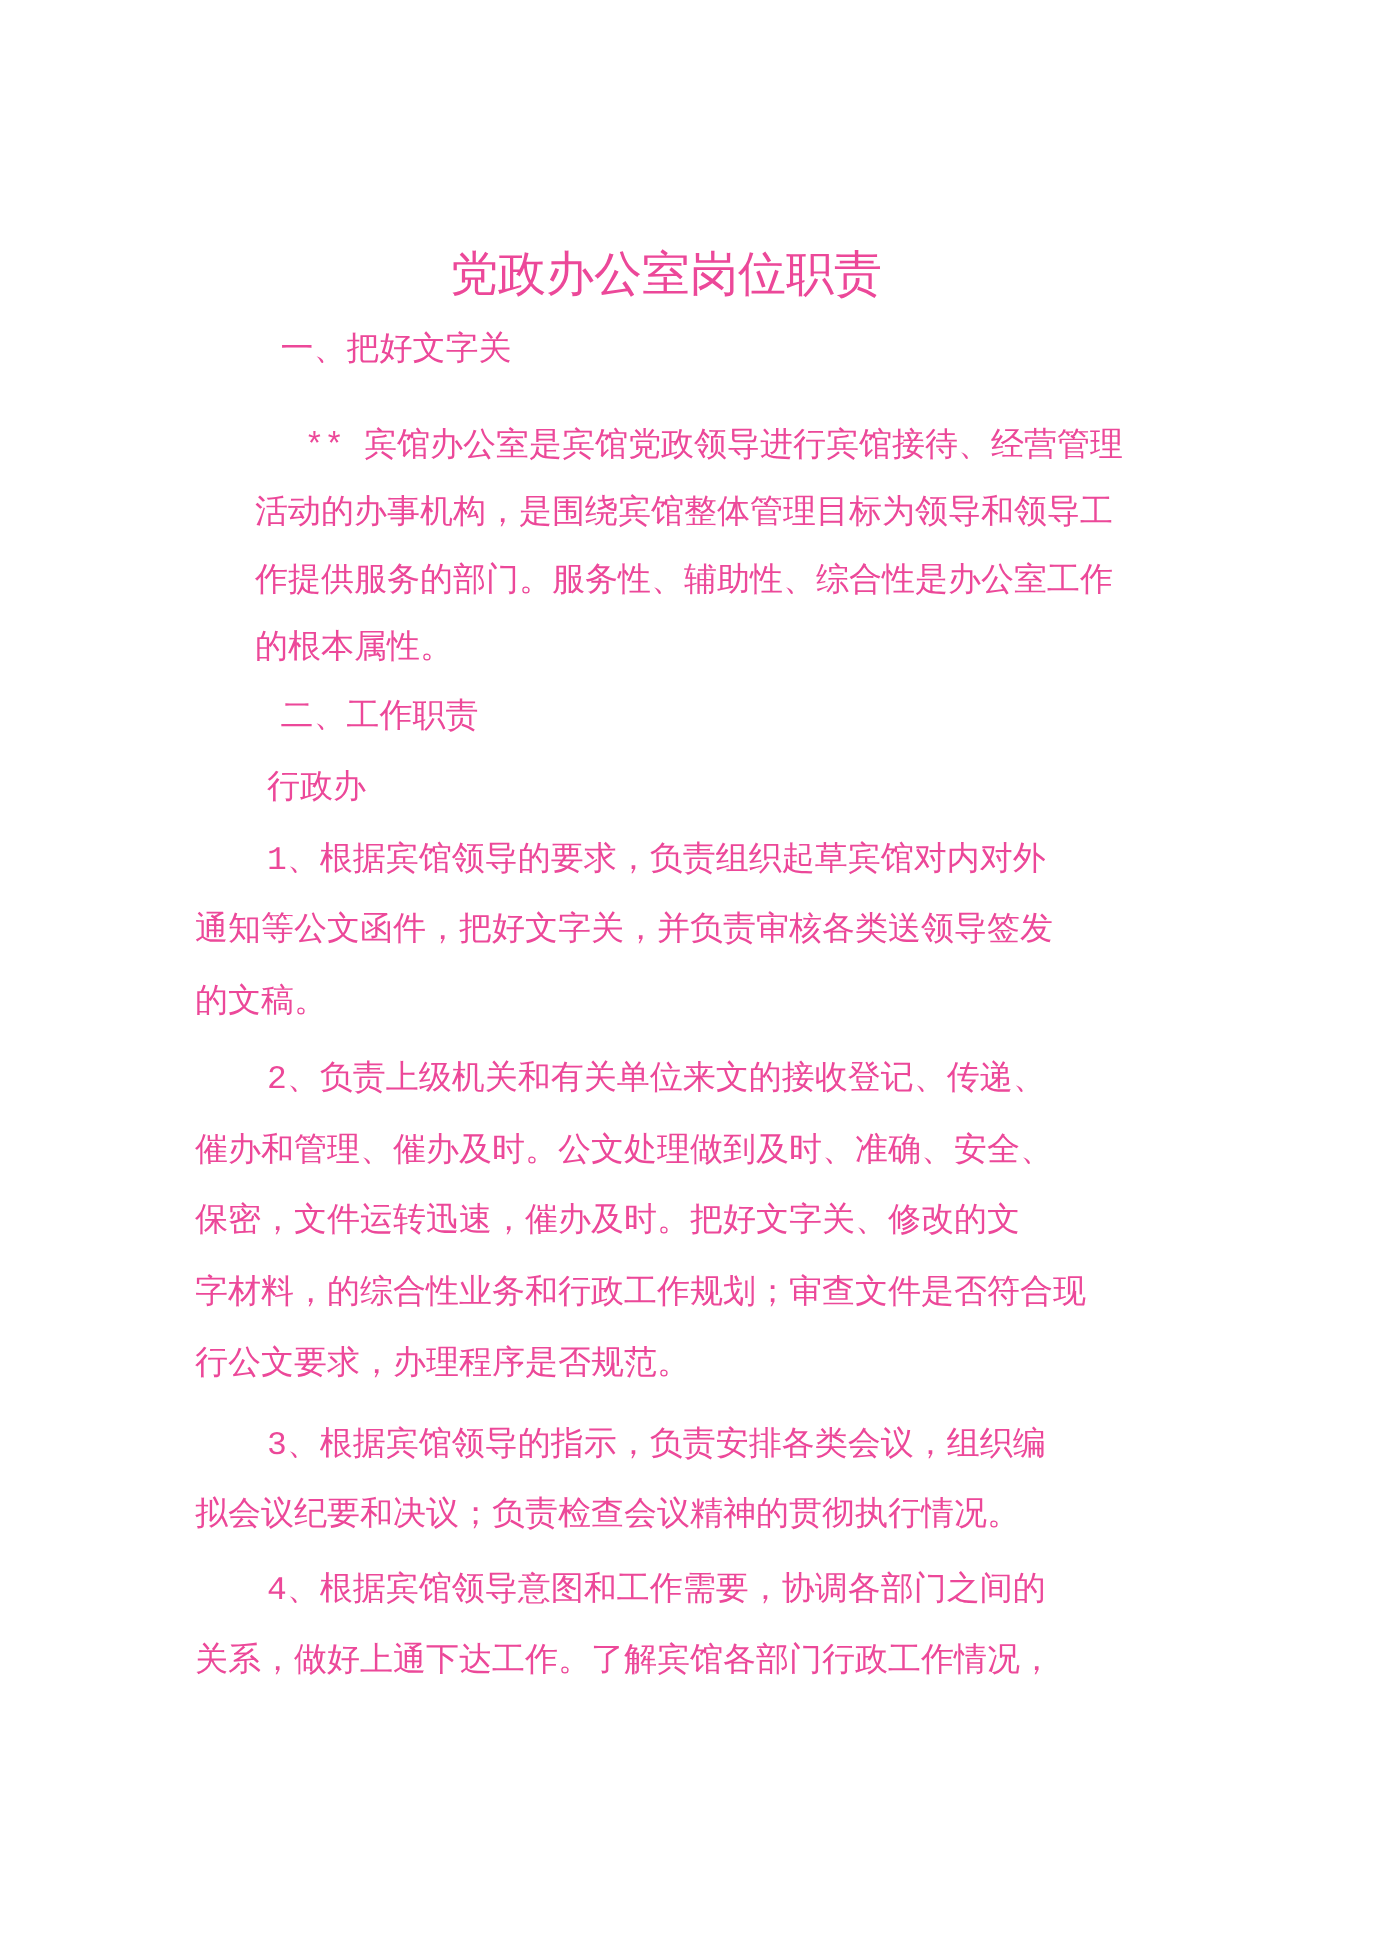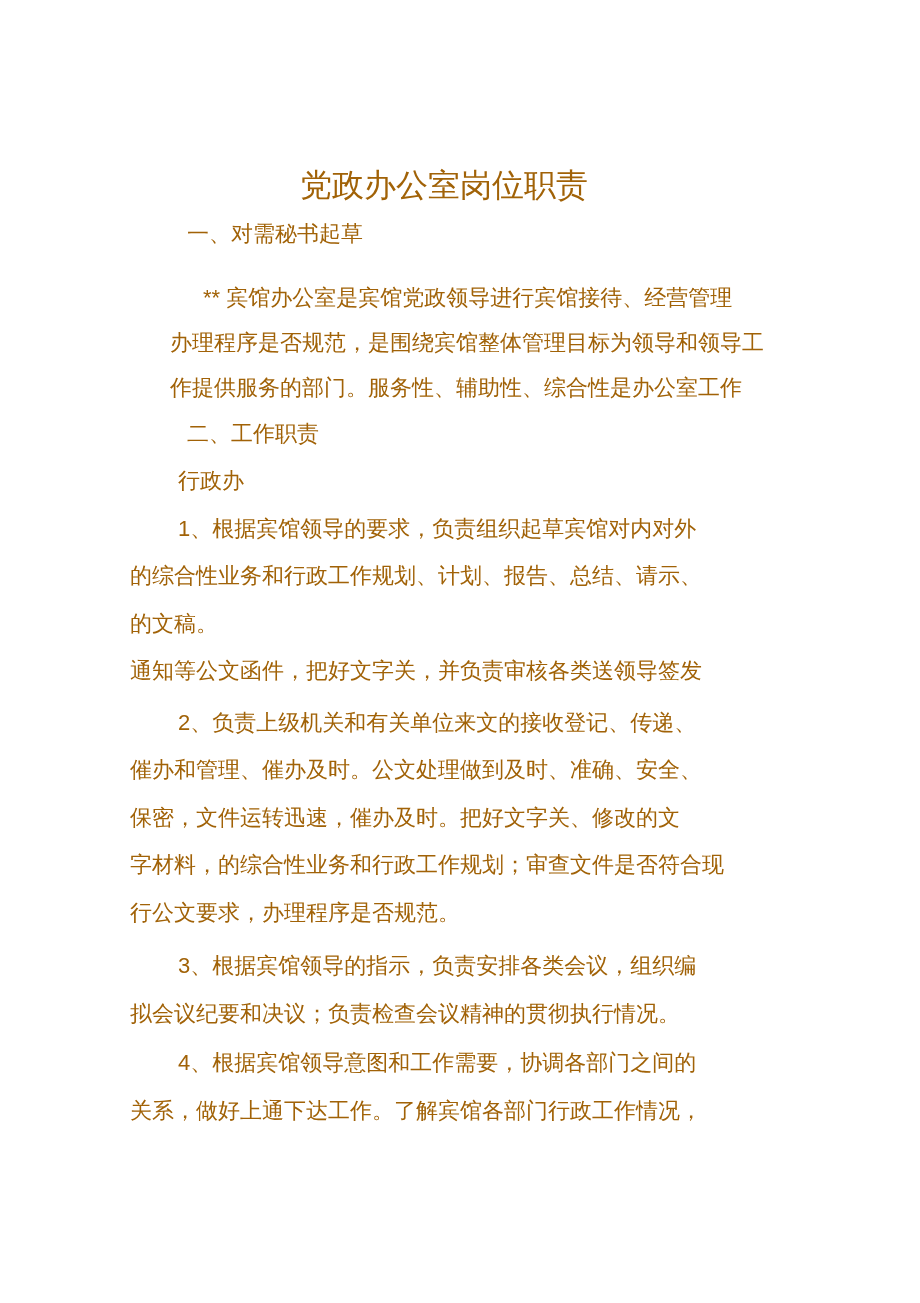--- a/index.html
+++ b/index.html
@@ -6,22 +6,22 @@
     margin: 0;
     padding: 0;
     background: #ffffff;
   }
   .page {
     position: relative;
     width: 920px;
     height: 1303px;
     background: #ffffff;
     overflow: hidden;
-    font-family: Liberation Sans, sans-serif;
-    color: #a16207;
+    font-family: Liberation Mono, monospace;
+    color: #ec4899;
   }
   .content {
     position: absolute;
     left: 130px;
     top: 0;
     width: 628px;
   }
   .title {
     margin: 0;
     padding-top: 165px;
@@ -52,37 +52,37 @@
 </head>
 <body>
 
 <div class="page">
   <div class="content">
 
     <h1 class="title">党政办公室岗位职责</h1>
 
     <div class="body">
 
-      <div class="ln indent-heading">一、对需秘书起草</div>
+      <div class="ln indent-heading">一、把好文字关</div>
 
       <div class="para sec1-para">
         <div class="ln indent-stars">** 宾馆办公室是宾馆党政领导进行宾馆接待、经营管理</div>
-        <div class="ln">办理程序是否规范，是围绕宾馆整体管理目标为领导和领导工</div>
+        <div class="ln">活动的办事机构，是围绕宾馆整体管理目标为领导和领导工</div>
         <div class="ln">作提供服务的部门。服务性、辅助性、综合性是办公室工作</div>
+        <div class="ln">的根本属性。</div>
       </div>
 
       <div class="ln indent-heading">二、工作职责</div>
 
       <div class="ln indent">行政办</div>
 
       <div class="para item1">
         <div class="ln indent">1、根据宾馆领导的要求，负责组织起草宾馆对内对外</div>
-        <div class="ln">的综合性业务和行政工作规划、计划、报告、总结、请示、</div>
+        <div class="ln">通知等公文函件，把好文字关，并负责审核各类送领导签发</div>
         <div class="ln">的文稿。</div>
-        <div class="ln">通知等公文函件，把好文字关，并负责审核各类送领导签发</div>
       </div>
 
       <div class="para item2">
         <div class="ln indent">2、负责上级机关和有关单位来文的接收登记、传递、</div>
         <div class="ln">催办和管理、催办及时。公文处理做到及时、准确、安全、</div>
         <div class="ln">保密，文件运转迅速，催办及时。把好文字关、修改的文</div>
         <div class="ln">字材料，的综合性业务和行政工作规划；审查文件是否符合现</div>
         <div class="ln">行公文要求，办理程序是否规范。</div>
       </div>
 

